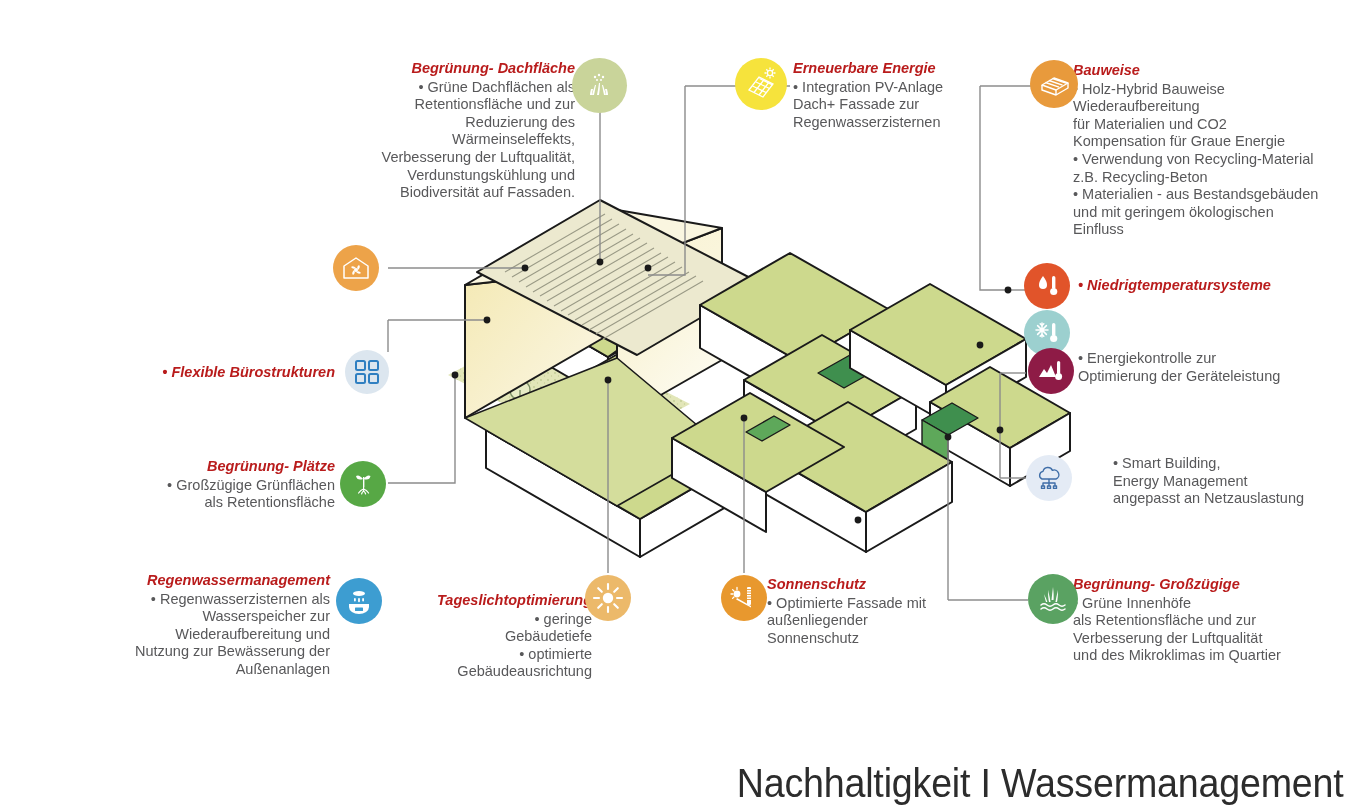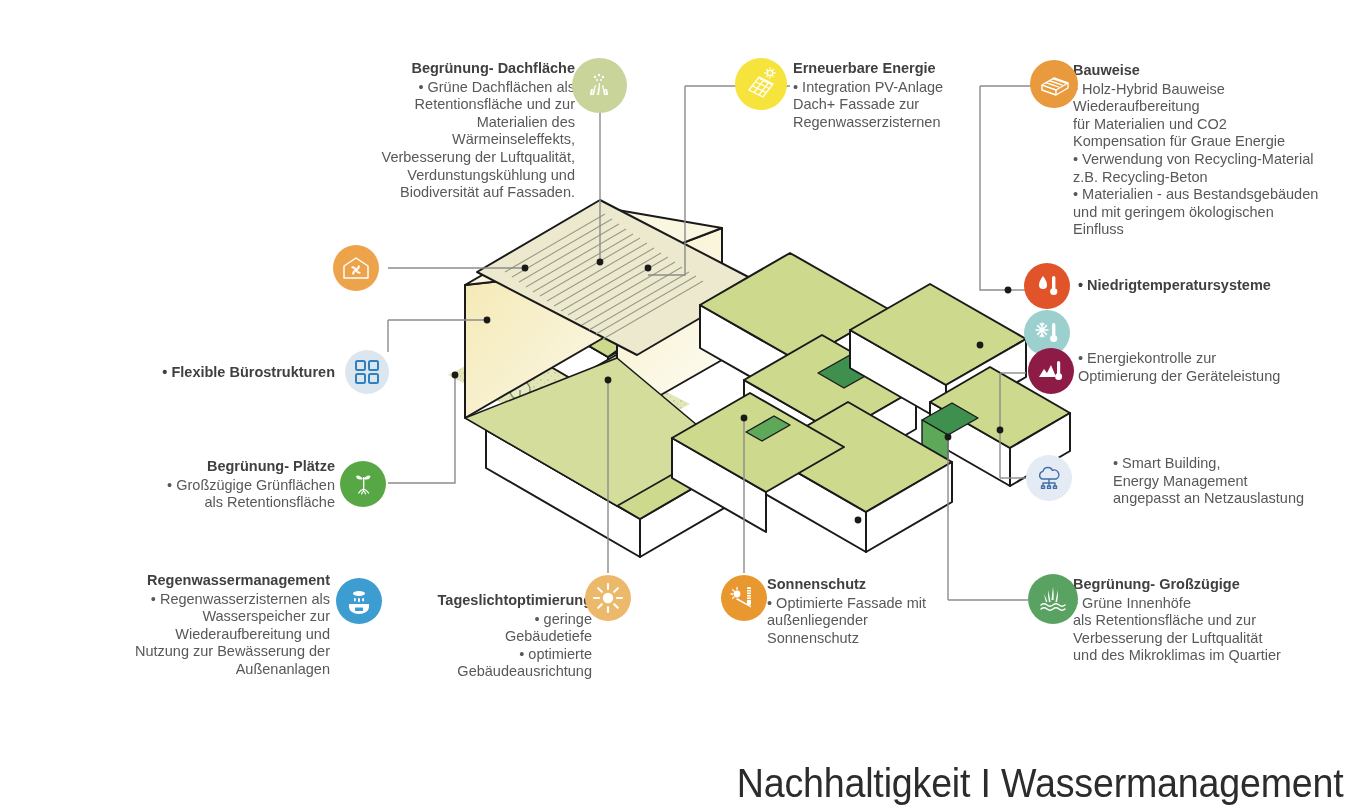--- a/index.html
+++ b/index.html
@@ -13,21 +13,21 @@
   #stage{position:absolute;inset:0;}
 
   
   svg.layer{position:absolute;left:0;top:0;width:1350px;height:810px;}
   svg#lines{z-index:2;}
   svg#scene{z-index:1;}
 
   
   .note{position:absolute;z-index:4;}
   .note .txt{font-size:14.5px;line-height:17.6px;color:#58585a;}
-  .note .ttl{font-weight:bold;color:#404040;display:block;margin-bottom:1px;font-size:14.5px;}
+  .note .ttl{font-weight:bold;color:#b91c1c;display:block;margin-bottom:1px;font-size:14.5px;font-style:italic;}
   .note p{margin:0;}
   .ta-r{text-align:right;}
   .ta-l{text-align:left;}
 
   
   .badge{position:absolute;border-radius:50%;z-index:5;display:flex;
          align-items:center;justify-content:center;}
   .badge svg{display:block;}
 
   
@@ -209,21 +209,21 @@
       <circle cx="980" cy="345" r="3.4"></circle>
       <circle cx="858" cy="520" r="3.4"></circle>
     </g>
   </svg>
 
   <div class="note ta-r" style="left:380px;top:60px;width:195px;">
     <div class="txt">
       <span class="ttl">Begrünung- Dachfläche</span>
       <p>• Grüne Dachflächen als</p>
       <p>Retentionsfläche und zur</p>
-      <p>Materialien des</p>
+      <p>Reduzierung des</p>
       <p>Wärmeinseleffekts,</p>
       <p>Verbesserung der Luftqualität,</p>
       <p>Verdunstungskühlung und</p>
       <p>Biodiversität auf Fassaden.</p>
     </div>
   </div>
   <div class="badge" style="left:572px;top:58px;width:55px;height:55px;background:#c9d49a;">
     <svg width="36" height="36" viewBox="0 0 36 36">
       <g fill="#ffffff">
         <circle cx="13" cy="9" r="1.2"></circle>

